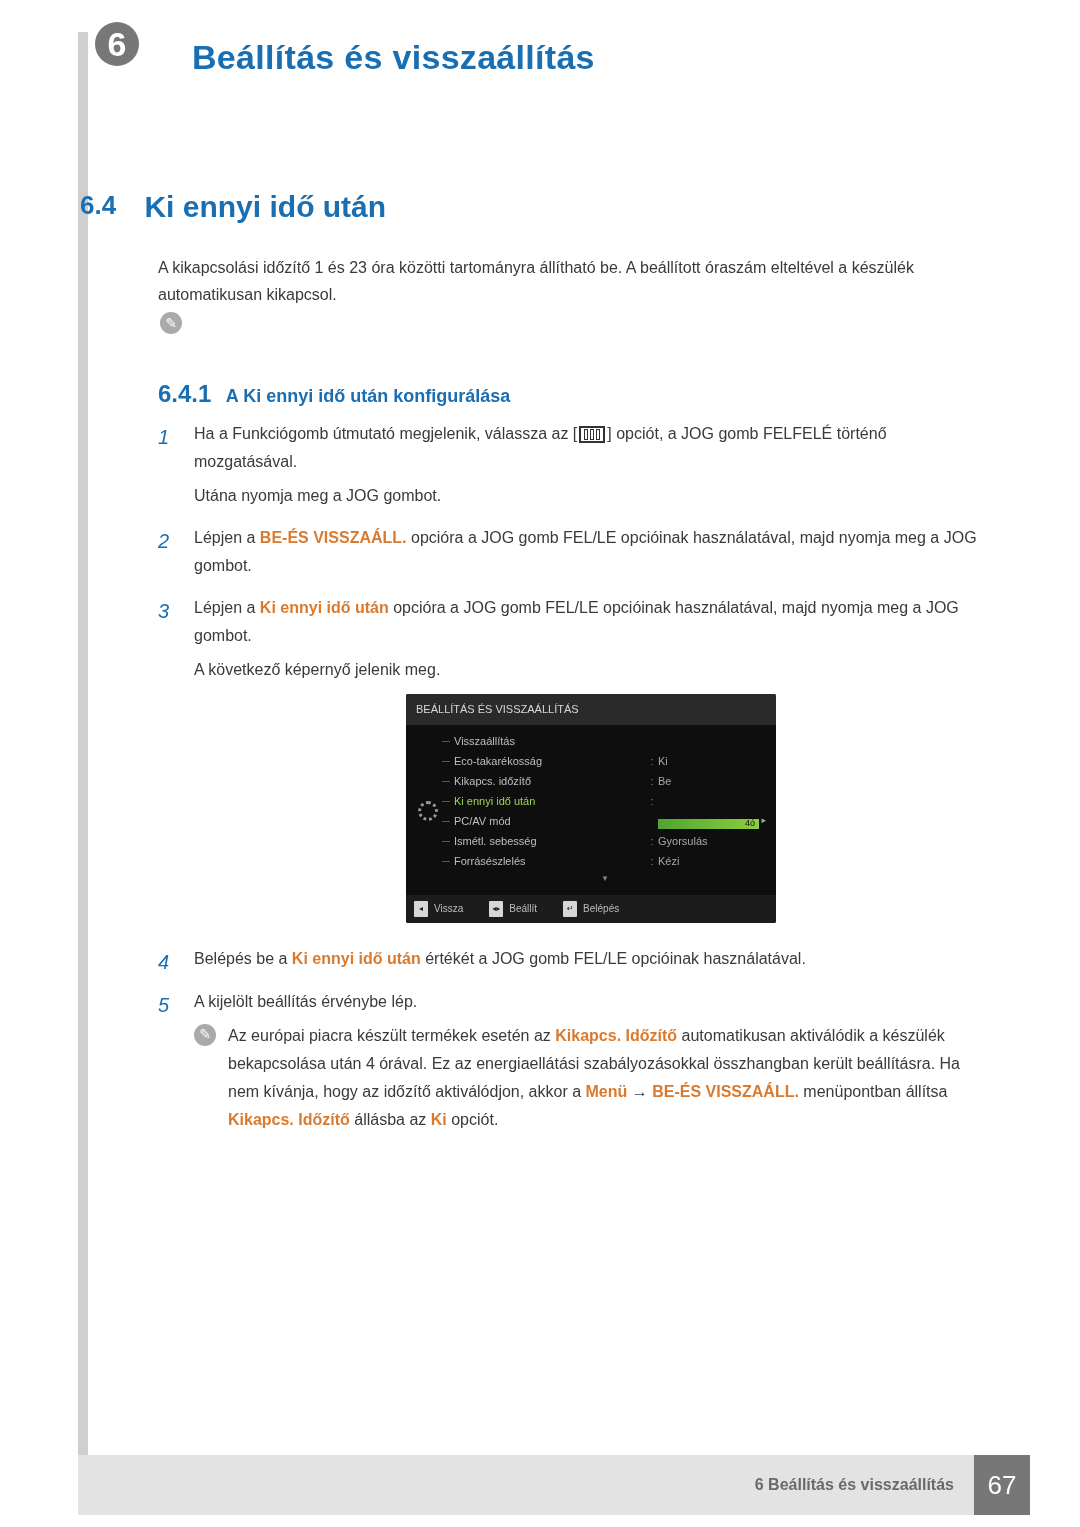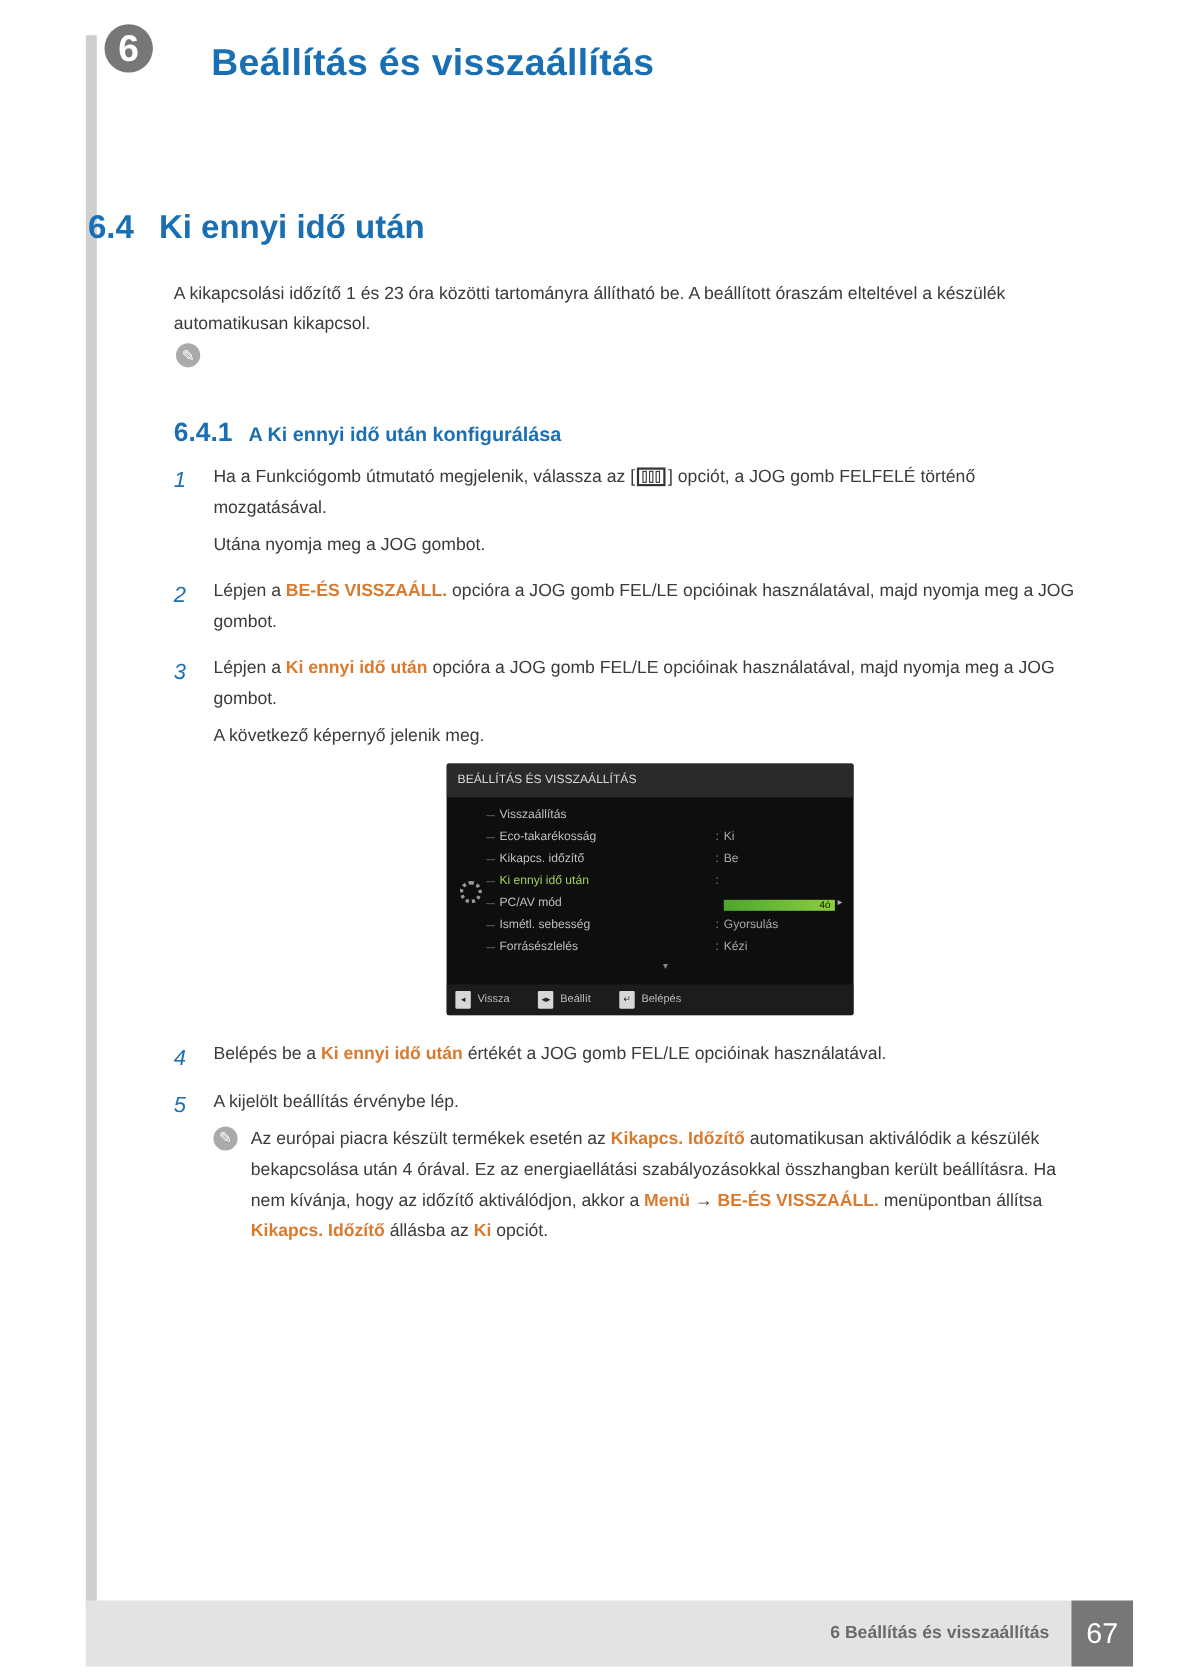--- a/index.html
+++ b/index.html
@@ -10,21 +10,21 @@
     position:absolute; left:95px; top:22px; width:44px; height:44px;
     border-radius:50%; background:#777; color:#fff;
     display:flex; align-items:center; justify-content:center;
     font-size:34px; font-weight:600;
   }
   .chapter-title {
     position:absolute; left:192px; top:38px;
     font-size:34px; font-weight:600; color:#1a6fb3; letter-spacing:0.3px;
   }
   .section-row { position:absolute; left:80px; top:190px; width:900px; }
-  .section-num { display:inline-block; width:60px; font-size:30px; font-weight:600; color:#1a6fb3; vertical-align:top; }
+  .section-num { display:inline-block; width:60px; font-size:26px; font-weight:600; color:#1a6fb3; vertical-align:top; }
   .section-title { display:inline-block; font-size:30px; font-weight:600; color:#1a6fb3; }
   .intro { position:absolute; left:158px; top:254px; width:830px; font-size:16px; line-height:1.7; color:#3a3a3a; }
   .note1-row { position:absolute; left:160px; top:310px; width:820px; display:flex; align-items:flex-start; gap:12px; }
   .note-icon {
     width:22px; height:22px; border-radius:50%; background:#aaa;
     display:flex; align-items:center; justify-content:center; color:#fff; font-size:14px;
     flex-shrink:0; margin-top:2px;
   }
   .note-text { font-size:16px; line-height:1.7; }
   .note-text .orange { color:#d97a2e; font-weight:600; }

